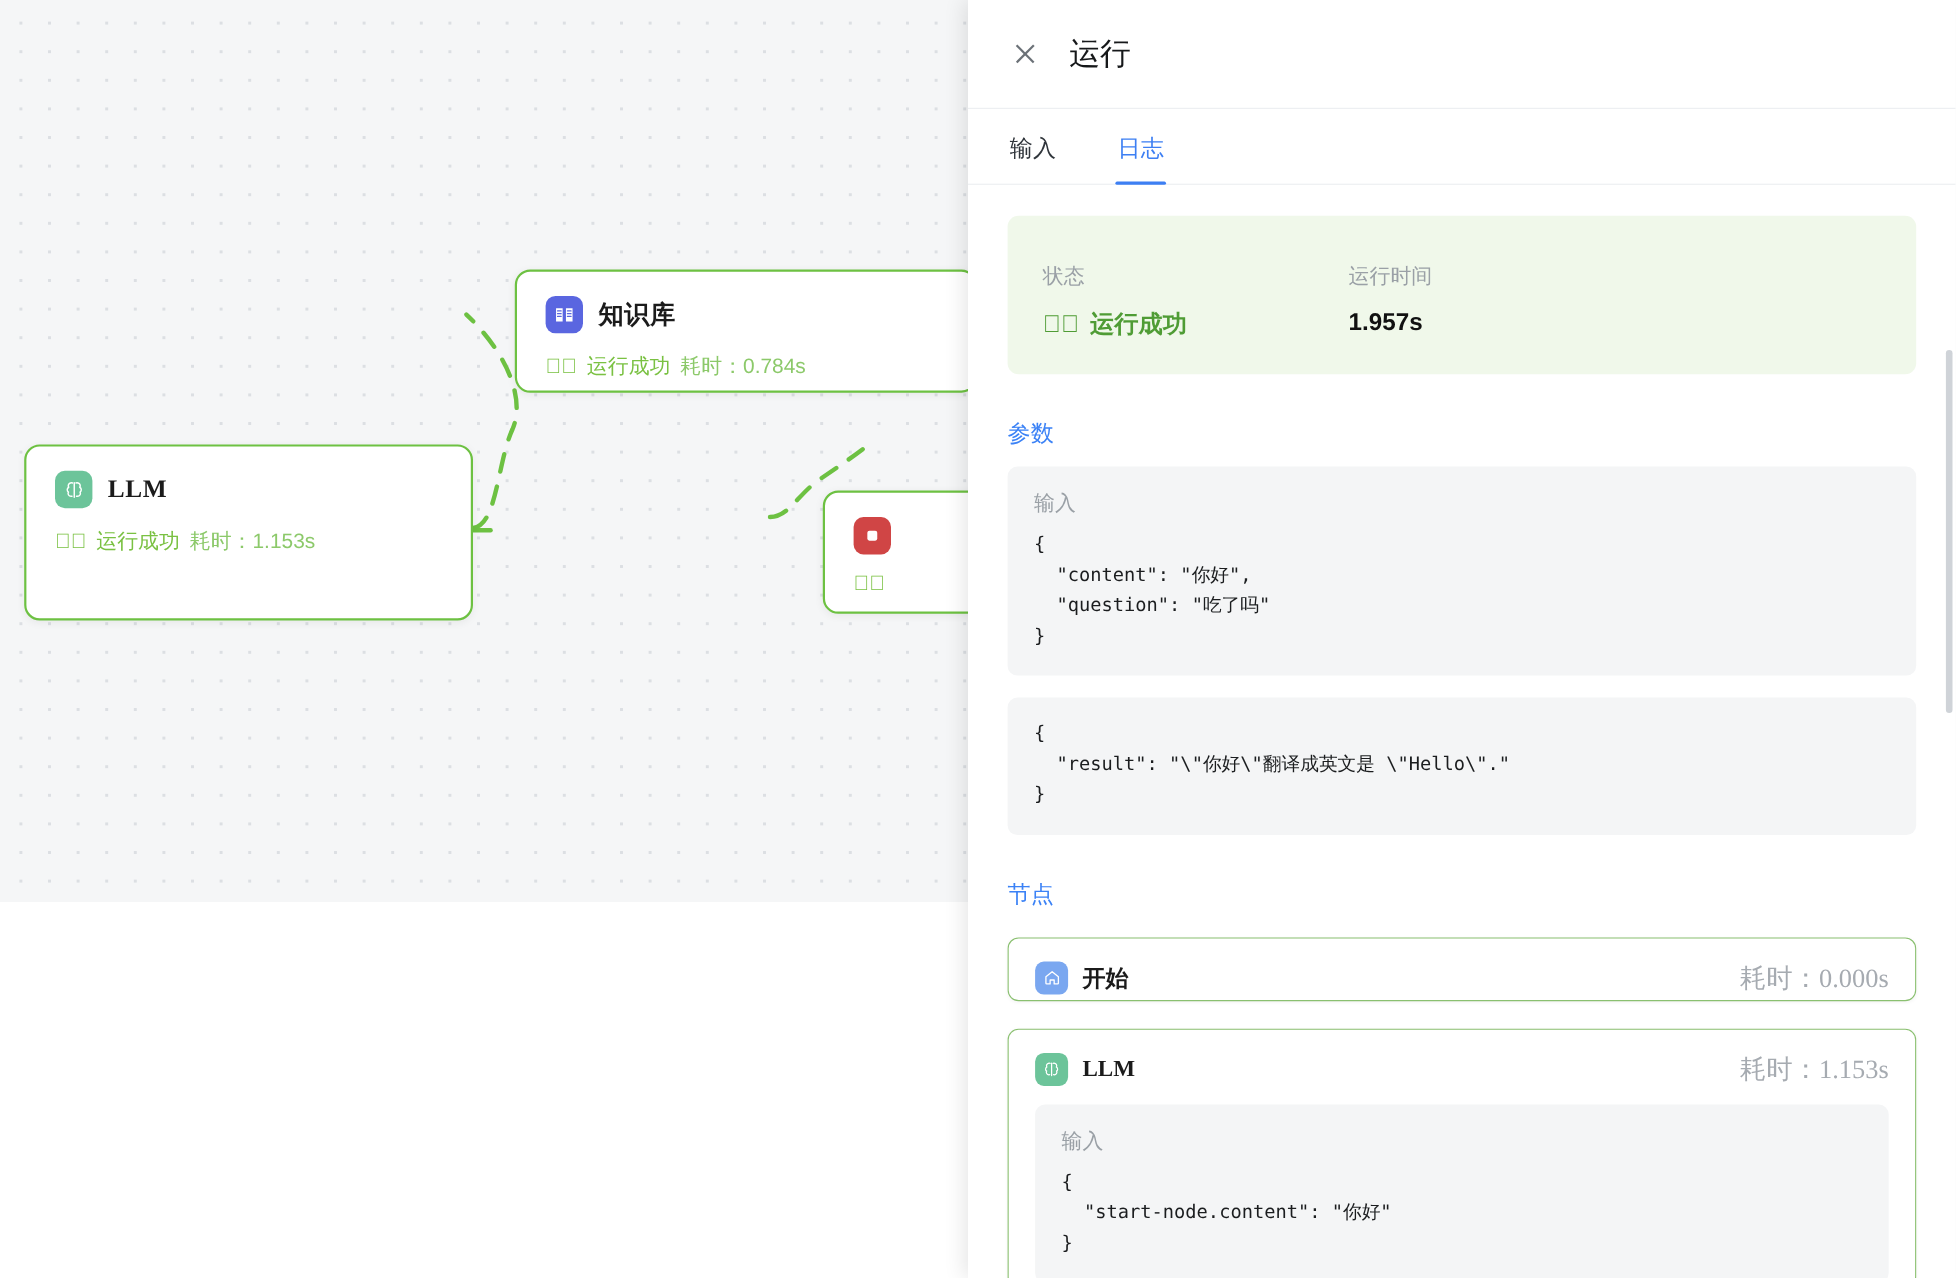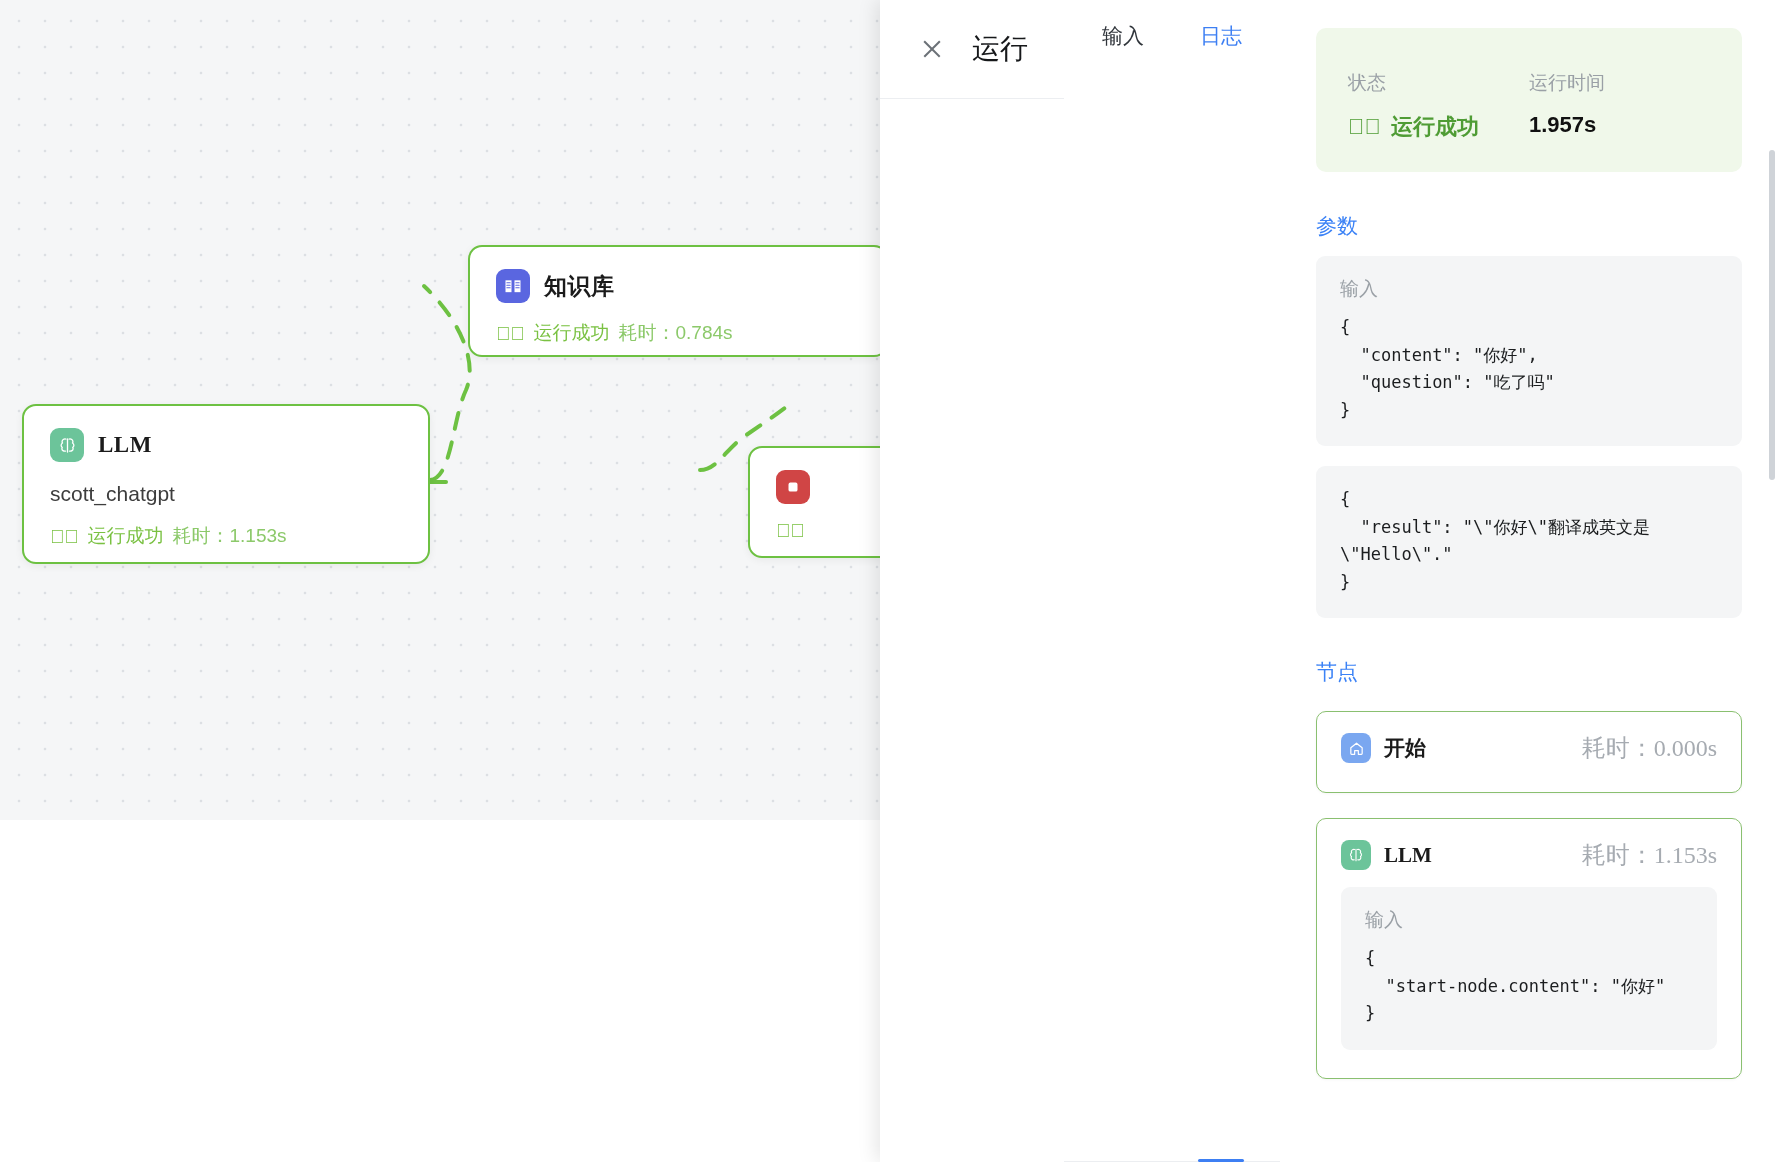--- a/index.html
+++ b/index.html
@@ -58,21 +58,21 @@
   #node-end { left: 748px; top: 446px; width: 260px; height: 112px; }
 
   .edge { position: absolute; pointer-events: none; left: 0; top: 0; }
 
   
   .drawer {
     position: absolute; right: 0; top: 0;
     width: 898px; height: 1162px;
     background: #ffffff;
     box-shadow: -4px 0 18px rgba(0,0,0,0.10);
-    display: flex; 
+    display: flex; flex-direction: column;
     overflow: hidden;
   }
   .drawer-header {
     height: 99px; flex: none;
     display: flex; align-items: center; gap: 24px;
     padding: 0 36px;
     border-bottom: 1px solid #eceef1;
   }
   .close-btn {
     width: 32px; height: 32px; position: relative; cursor: pointer;
@@ -137,21 +137,21 @@
   }
   .code-card pre {
     font-family: "DejaVu Sans Mono", "Liberation Mono", monospace;
     font-size: 17px; line-height: 1.62; color: #1b1d1f;
     white-space: pre-wrap; word-break: break-word;
   }
 
   .run-node {
     border: 1.6px solid #8ac070; border-radius: 10px;
     background: #fff; margin-bottom: 20px;
-    padding: 20px 24px 28px 24px;
+    padding: 20px 24px 4px 24px;
     box-shadow: 0 1px 3px rgba(0,0,0,0.04);
     margin-top: 25px;
   }
   .rn-head { display: flex; align-items: center; }
   .rn-icon {
     width: 30px; height: 30px; border-radius: 8px; flex: none;
     display: flex; align-items: center; justify-content: center;
   }
   .rn-name {
     margin-left: 13px; font-size: 21px; color: #1b1b1b; font-weight: 600;
@@ -205,21 +205,20 @@
       <div class="node-head">
         <div class="node-icon" style="background:#6cc49a;">
           <svg width="21" height="21" viewBox="0 0 24 24" fill="none">
             <path d="M12 4.5v15" stroke="#fff" stroke-width="1.5" stroke-linecap="round"></path>
             <path d="M10.2 4.6c-2.4-.6-4.4 1-4.4 3 0 .6.2 1.1.5 1.5-1 .5-1.6 1.5-1.6 2.6 0 1 .5 1.9 1.3 2.4-.3.5-.4 1-.4 1.5 0 1.9 1.9 3.3 4.1 2.8" stroke="#fff" stroke-width="1.5" stroke-linecap="round" stroke-linejoin="round"></path>
             <path d="M13.8 4.6c2.4-.6 4.4 1 4.4 3 0 .6-.2 1.1-.5 1.5 1 .5 1.6 1.5 1.6 2.6 0 1-.5 1.9-1.3 2.4.3.5.4 1 .4 1.5 0 1.9-1.9 3.3-4.1 2.8" stroke="#fff" stroke-width="1.5" stroke-linecap="round" stroke-linejoin="round"></path>
           </svg>
         </div>
         <div class="node-title">LLM</div>
       </div>
-      <div class="node-sub">scott_chatgpt</div>
       <div class="node-status">
         <span class="ok">✓⃝</span>
         <span>运行成功</span>
         <span class="dur">耗时：1.153s</span>
       </div>
     </div>
 
     <div class="node" id="node-end">
       <div class="node-head">
         <div class="node-icon" style="background:#d04545;">

